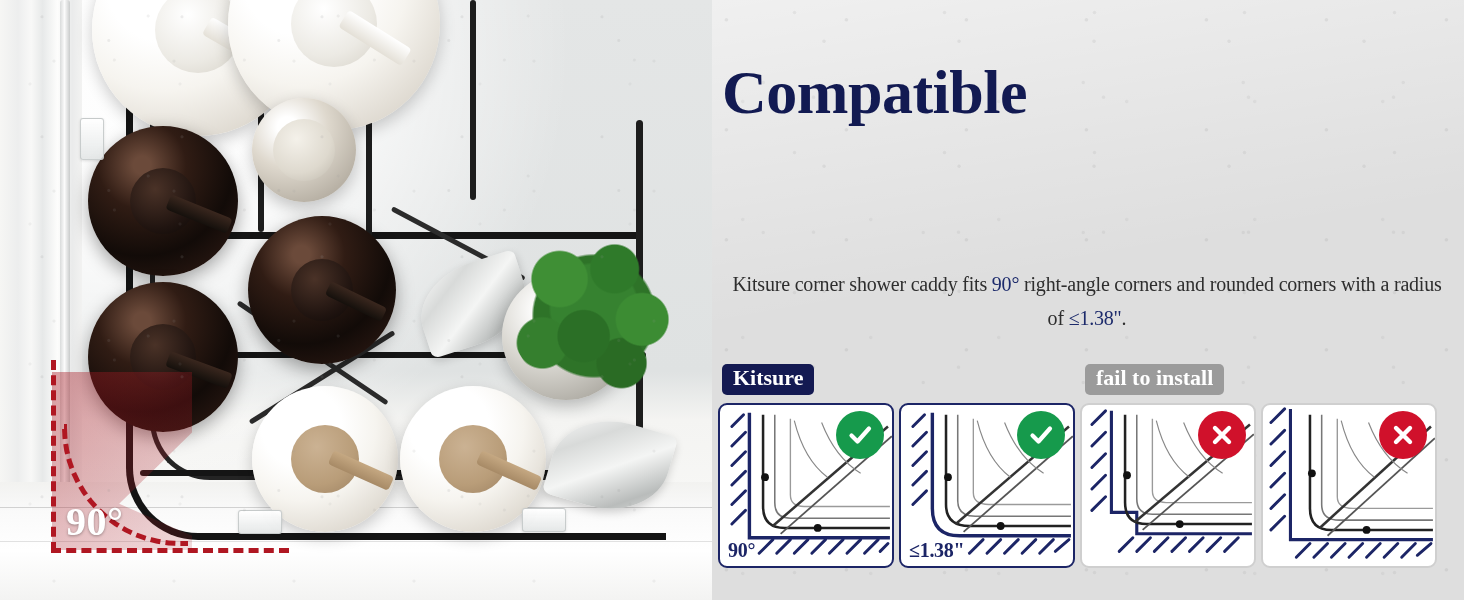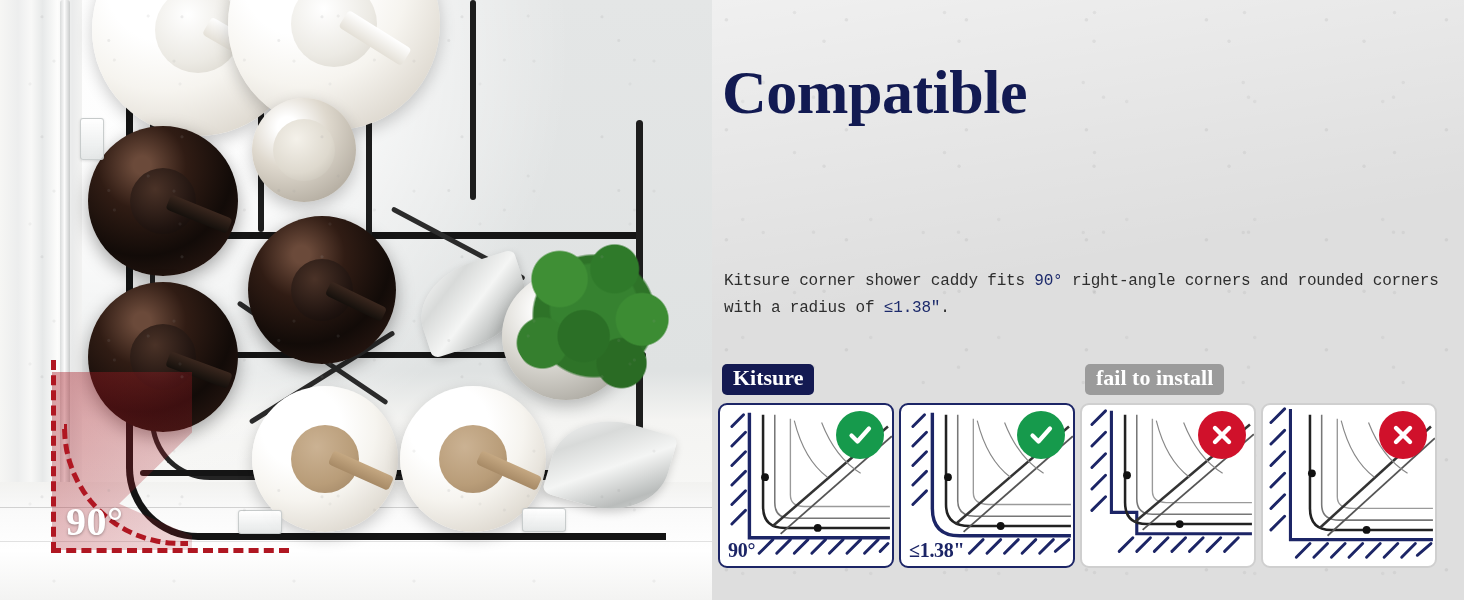--- a/index.html
+++ b/index.html
@@ -190,25 +190,26 @@
     font-size:62px;
     line-height:1.27;
     color:#121a52;
     letter-spacing:-0.5px;
     margin-top:29px;
   }
   .headline div{ white-space:nowrap; }
 
   .subcopy{
     position:absolute; left:12px; top:268px; width:726px;
-    font-family:Liberation Mono, monospace;
-    font-size:16px;
+    font-family:Liberation Serif, serif;
+    font-size:20px;
     line-height:1.68;
     color:#2e2e2e;
     letter-spacing:-0.2px;
+    text-align:center;
   }
   .subcopy .hl{ color:#1c2a6b; }
 
   .badge{
     position:absolute;
     font-family:Liberation Serif, serif;
     font-weight:bold;
     font-size:22px;
     color:#ffffff;
     border-radius:5px;

